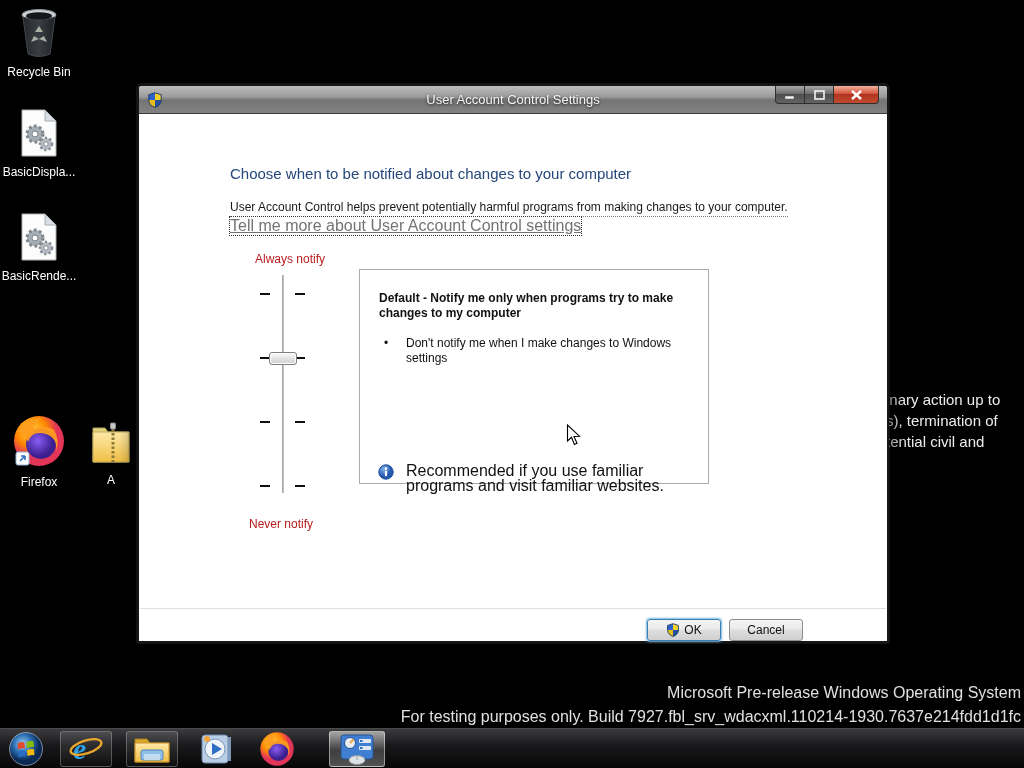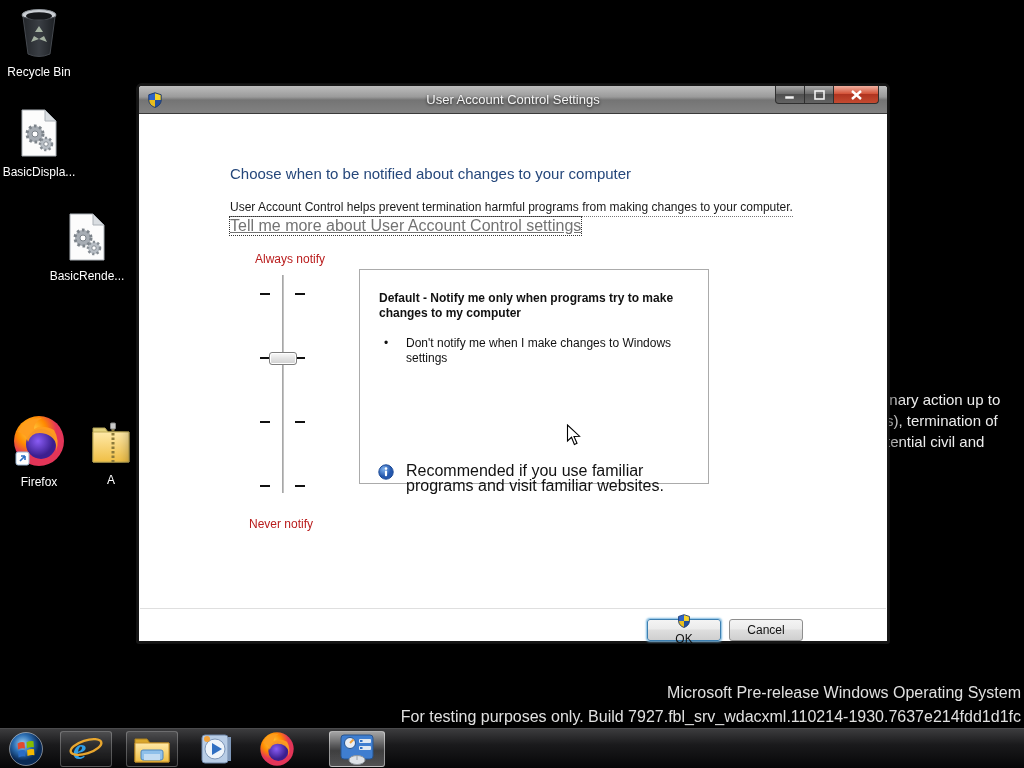--- a/index.html
+++ b/index.html
@@ -6,21 +6,21 @@
   html,body { width:1024px; height:768px; overflow:hidden; }
   body { background:#000; font-family:"Liberation Sans", sans-serif; position:relative; }
 
   
   .desktop-icon { position:absolute; width:78px; text-align:center; cursor:default;text-decoration:underline; }
   .desktop-icon .ic { display:block; margin:0 auto; }
   .desktop-icon .lbl { display:block; margin-top:3px; font-size:12px; color:#fff;
                        text-shadow:1px 1px 2px #000, 0 0 3px #000; }
   #icon-recycle   { left:0;  top:6; top:6px; }
   #icon-basicd    { left:0;  top:108px; }
-  #icon-basicr    { left:0;  top:212px;margin-left:48px; }
+  #icon-basicr    { left:0;  top:212px; }
   #icon-firefox   { left:0;  top:414px; }
   #icon-afolder   { left:72px; top:420px; }
 
   .cut-text { position:absolute; left:886px; top:389px; color:#ececec; font-size:15px;
               line-height:21px; white-space:nowrap; }
   .watermark { position:absolute; right:3px; top:681px; text-align:right; color:#e0e0e0;
                font-size:16px; line-height:24px; white-space:nowrap; }
 
   
   .dialog { position:absolute; left:137px; top:84px; width:752px; height:559px;
@@ -73,21 +73,21 @@
   .panel-note-icon { position:absolute; left:18px; top:194px; }
   .panel-note { position:absolute; left:46px; top:193px; width:290px; font-size:16px;
                 color:#111; line-height:15px; }
 
   .sep { position:absolute; left:1px; right:1px; top:494px; height:1px; background:#dfdfdf; }
 
   .btn { position:absolute; top:505px; width:74px; height:22px; font-size:12px; color:#111;
          background:linear-gradient(#f4f4f4,#ebebeb 45%,#dedede 50%,#cfcfcf);
          border:1px solid #8e8e8e; border-radius:3px;
          display:flex; align-items:center; justify-content:center; gap:4px; cursor:pointer; }
-  .btn.ok { left:508px; border-color:#3c7fb1; box-shadow:0 0 2px 1px #7ab8e0;flex-direction:column; }
+  .btn.ok { left:508px; border-color:#3c7fb1; box-shadow:0 0 2px 1px #7ab8e0; }
   .btn.cancel { left:590px; }
 
   
   .taskbar { position:absolute; left:0; top:728px; width:1024px; height:40px;
              background:linear-gradient(#3c3c3e,#1a1a1c 40%,#060607);
              border-top:1px solid #4a4a4c; }
   .tb-btn { position:absolute; top:2px; height:36px; width:52px; border-radius:3px;
             display:flex; align-items:center; justify-content:center; cursor:pointer; }
   .tb-btn.framed { border:1px solid rgba(255,255,255,.25);
             background:linear-gradient(rgba(255,255,255,.12),rgba(255,255,255,.03)); }
@@ -241,21 +241,21 @@
       <span class="winbtn close">
         <svg width="11" height="10">
             <path d="M1 1 L10 9 M10 1 L1 9" stroke="#fff" stroke-width="2.4"></path>
           </svg>
       </span>
     </span>
   </div>
 
   <div class="content">
     <div class="heading">Choose when to be notified about changes to your computer</div>
-    <div class="intro">User Account Control helps prevent termination harmful programs from making changes to your computer.</div>
+    <div class="intro">User Account Control helps prevent potentially harmful programs from making changes to your computer.</div>
     <a class="tasklink">Tell me more about User Account Control settings</a>
 
     <span class="slider-label" id="lbl-always">Always notify</span>
     <span class="slider-label" id="lbl-never">Never notify</span>
 
     <div class="slider-track"></div>
 
     <div class="tick" style="left:121px; top:179px"></div>
     <div class="tick" style="left:156px; top:179px"></div>
     <div class="tick" style="left:121px; top:243px"></div>

